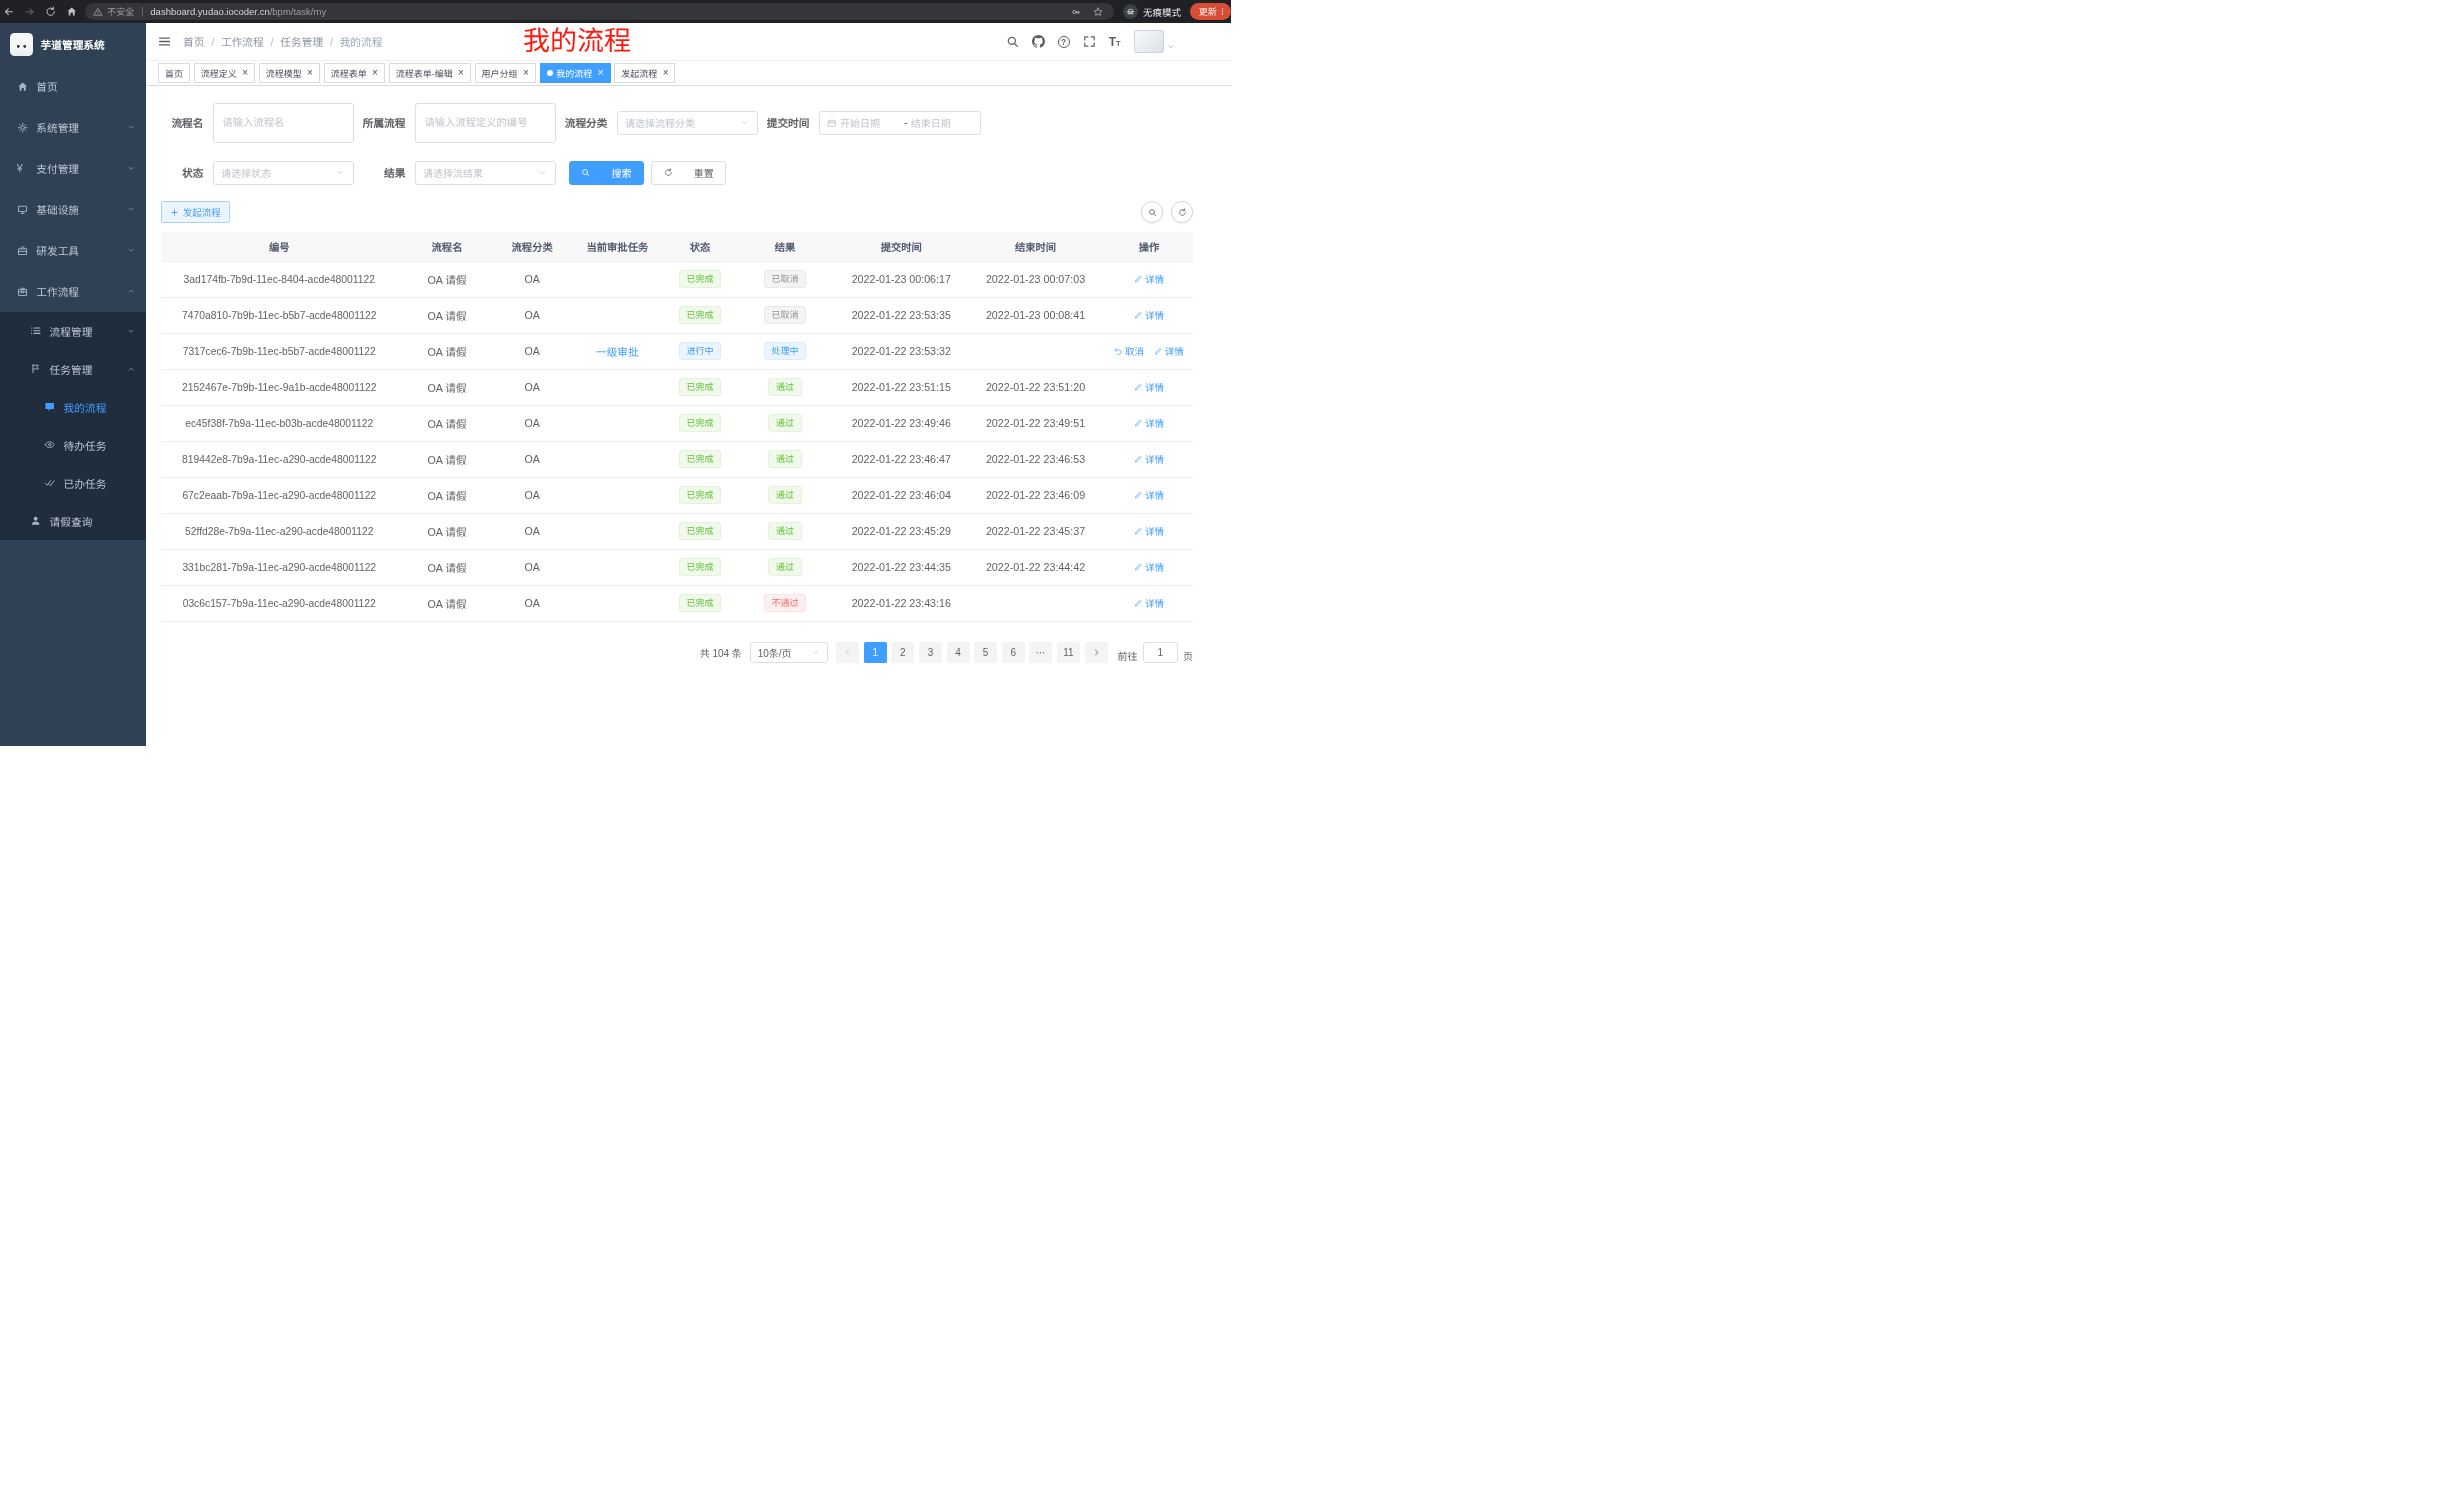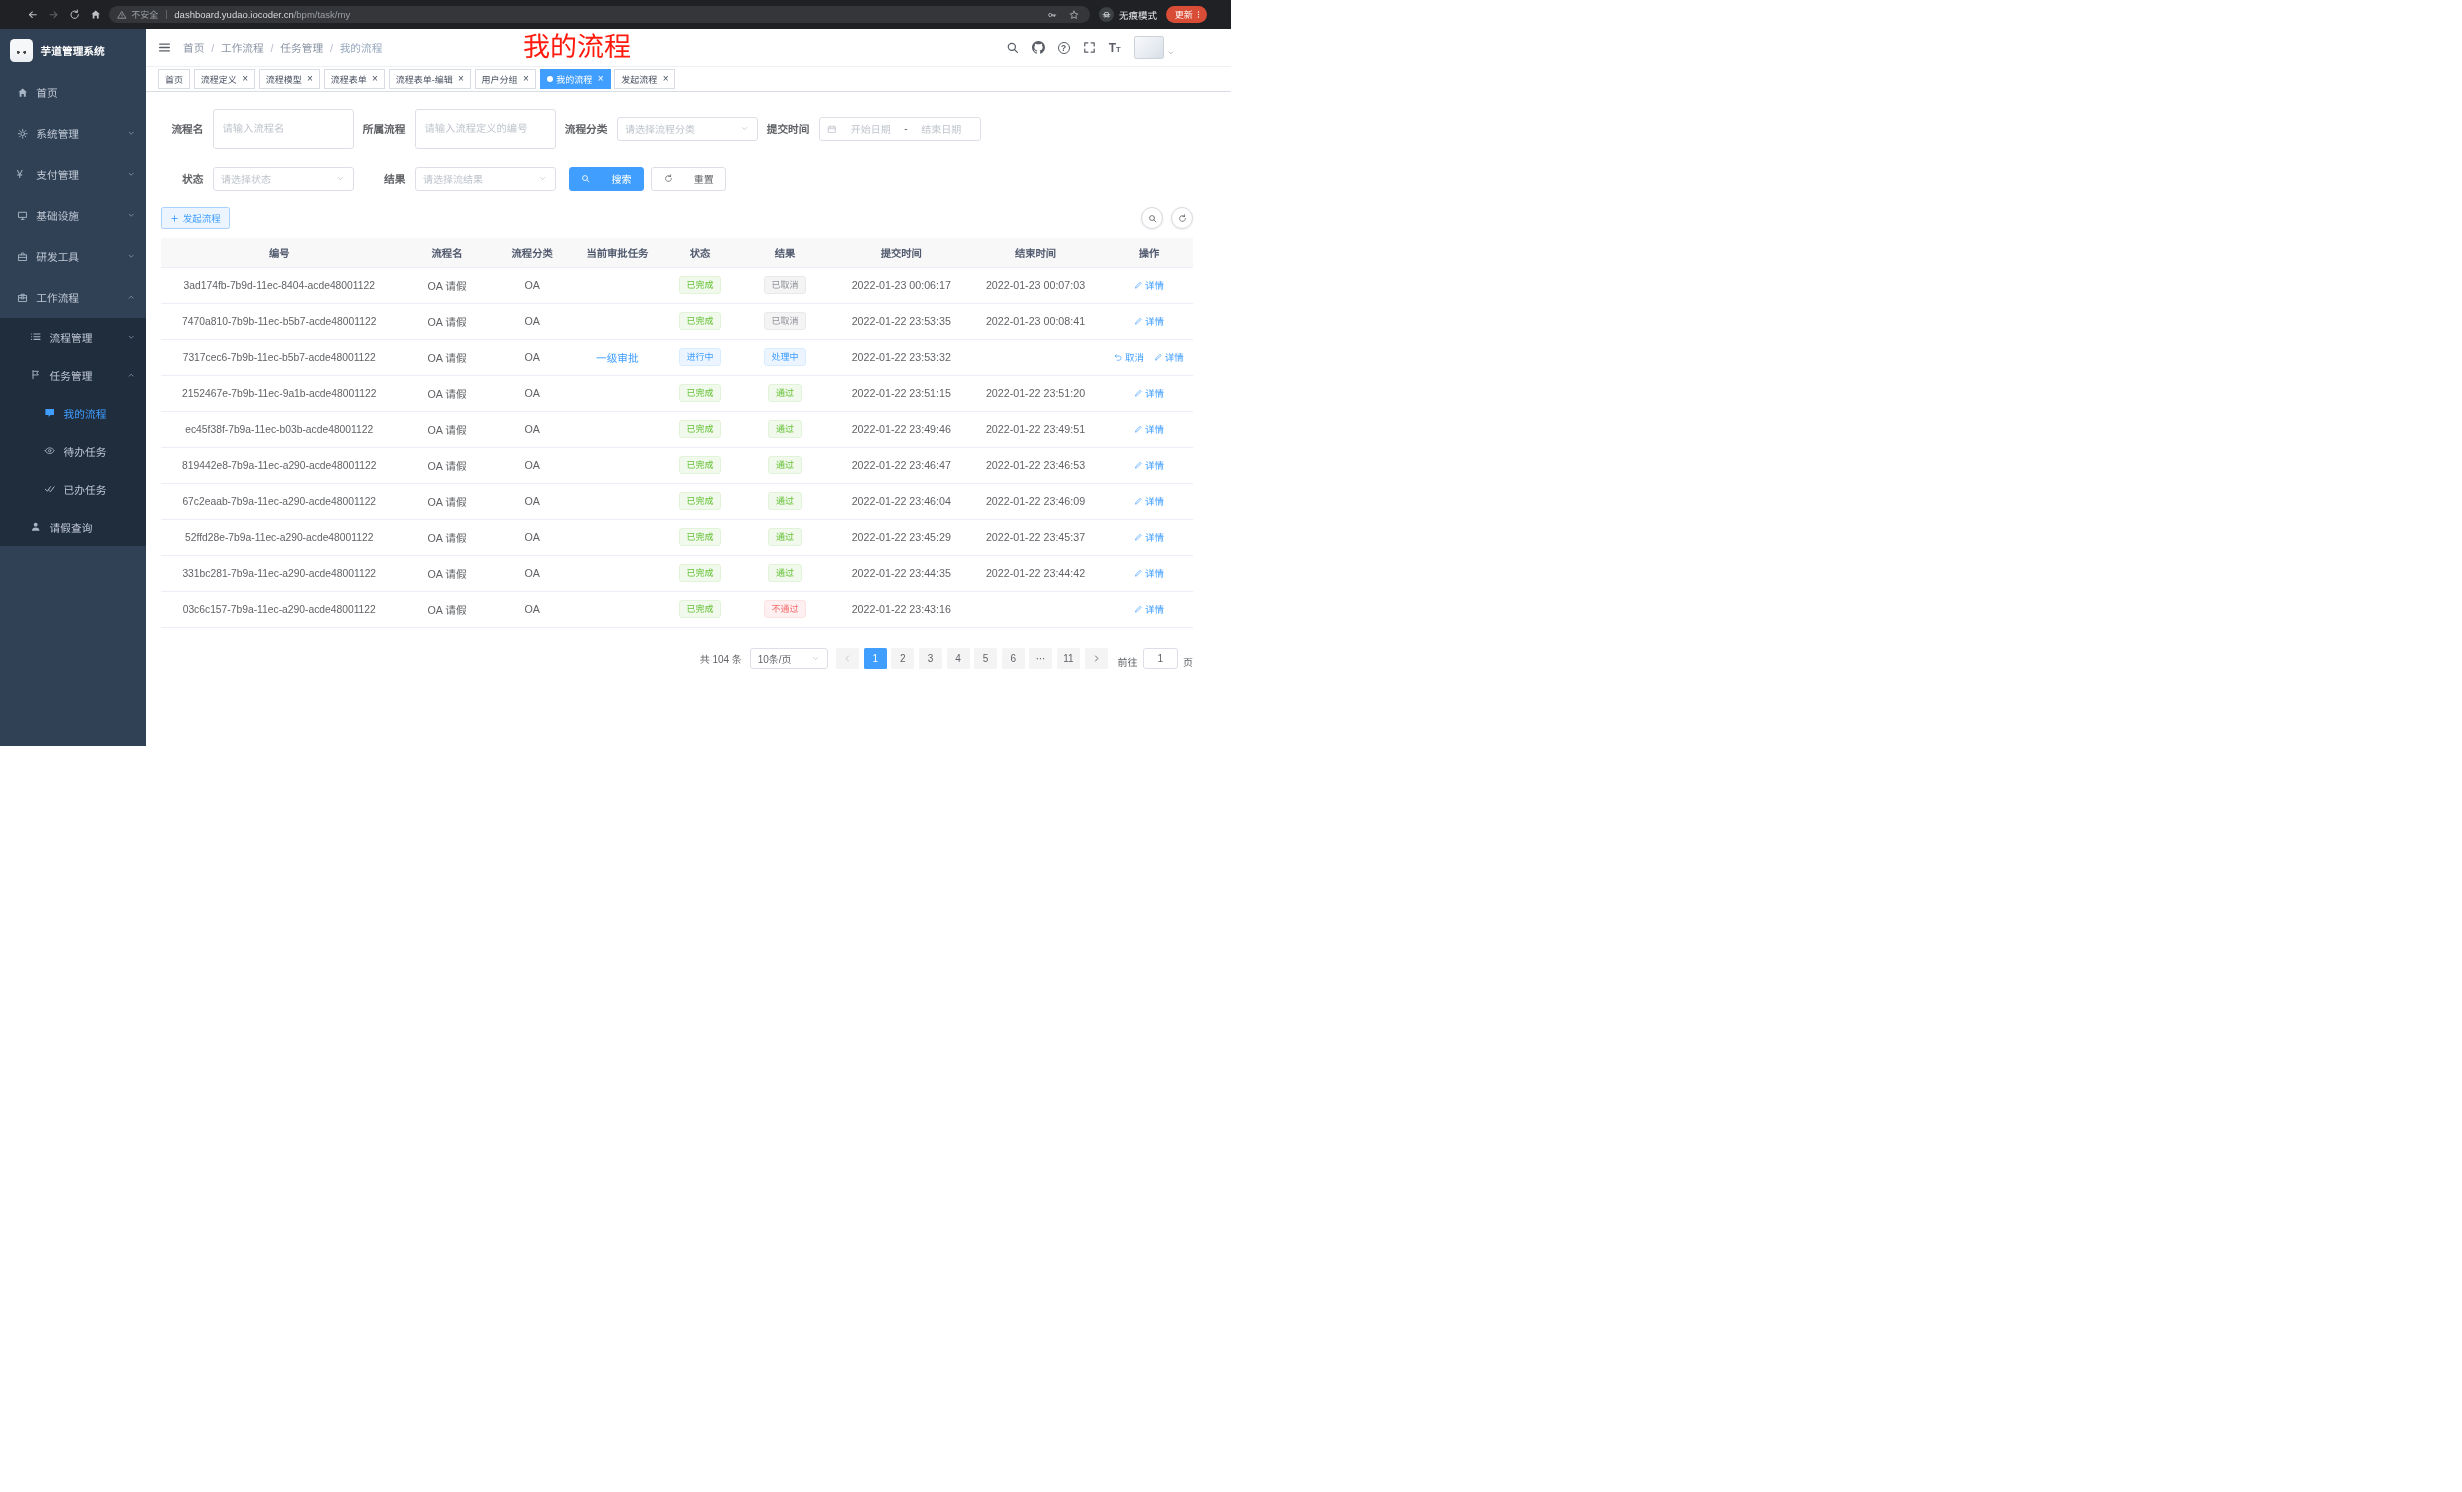--- a/index.html
+++ b/index.html
@@ -1,20 +1,20 @@
 <!DOCTYPE html>
 <html lang="zh-CN" style="font-size:12px"><head>
 <meta charset="utf-8">
 <style>
   *{box-sizing:border-box}
   html,body{margin:0;padding:0;background:#fff}
   body{width:1231px;height:746px;overflow:hidden;font-family:"Liberation Sans","DejaVu Sans",sans-serif;}
   svg{display:block}
   
-  .browser-bar{height:29px;background:#202124;display:flex;align-items:center;padding:0 24px;gap:4.6px;color:#9aa0a6;}
+  .browser-bar{height:23px;background:#202124;display:flex;align-items:center;padding:0 0;gap:4.6px;color:#9aa0a6;}
   .nav-ic{width:16.7px;height:16.7px;display:flex;align-items:center;justify-content:center;color:#bdc1c6;font-size:11.4px;cursor:pointer;flex:none}
   .nav-ic.dim{color:#5f6368}
   .omnibox{flex:1;height:16.7px;background:#35363a;border-radius:8.4px;display:flex;align-items:center;padding:0 7.6px;gap:4.6px;min-width:0}
   .warn{color:#9aa0a6;font-size:10px}
   .sec-label{font-size:9px;color:#9aa0a6;white-space:nowrap}
   .divider{width:0.8px;height:9px;background:#5f6368;margin:0 3px}
   .url{flex:1;font-size:9.5px;white-space:nowrap;overflow:hidden}
   .url .host{color:#d6d9dd}
   .url .path{color:#9aa0a6}
   .omnibox .nav-ic{font-size:10px}
@@ -67,21 +67,21 @@
   .f-label{font-size:10.7px;font-weight:700;color:#606266;margin-right:9px;text-align:right;white-space:nowrap}
   .w56{width:43px}
   .w60{width:46px}
   .f-input{width:141px;height:40px;border:0.8px solid #dcdfe6;border-radius:3px;padding:0 9px;font-size:10.3px;color:#606266;outline:none;font-family:inherit;background:#fff}
   .f-input::placeholder{color:#bfc4cc}
   .f-select{width:141px;height:24px;border:0.8px solid #dcdfe6;border-radius:3px;background:#fff;display:flex;align-items:center;justify-content:space-between;padding:0 7.6px;cursor:pointer}
   .ph{color:#bfc4cc;font-size:10px;white-space:nowrap;overflow:hidden}
   .sel-caret{color:#c0c4cc;font-size:9px;display:flex}
   .f-daterange{width:162px;height:24px;border:0.8px solid #dcdfe6;border-radius:3px;background:#fff;display:flex;align-items:center;padding:0 7.6px;gap:3px;cursor:pointer}
   .cal{color:#c0c4cc;font-size:10px;display:flex;flex:none}
-  .f-daterange .ph{flex:1;text-align:center}
+  .f-daterange .ph{flex:1;text-align:left}
   .dr-sep{color:#606266;font-size:10px}
   .btn-primary,.btn-default{height:24px;padding:0 11.4px;border-radius:3px;font-size:10px;display:inline-flex;align-items:center;gap:21px;cursor:pointer;font-family:inherit;margin-left:7.6px}
   .btn-primary{background:#409eff;border:0.8px solid #409eff;color:#fff}
   .btn-default{background:#fff;border:0.8px solid #dcdfe6;color:#606266}
   .btn-ic{font-size:9px;display:inline-flex}
   
   .table-toolbar{display:flex;align-items:center;justify-content:space-between;margin:-1.5px 0 9px}
   .create-btn{height:22px;padding:0 8.4px;background:#ecf5ff;border:0.8px solid #a8d2fe;color:#409eff;border-radius:2.3px;font-size:9.5px;display:inline-flex;align-items:center;gap:3.8px;cursor:pointer;font-family:inherit}
   .circle-btns{display:flex;gap:7.6px}
   .circle-btn{width:22px;height:22px;border-radius:50%;border:0.8px solid #d7dae0;background:#fff;color:#606266;display:flex;align-items:center;justify-content:center;font-size:9px;cursor:pointer;box-shadow:0 0.8px 2.3px rgba(0,0,0,.08)}

